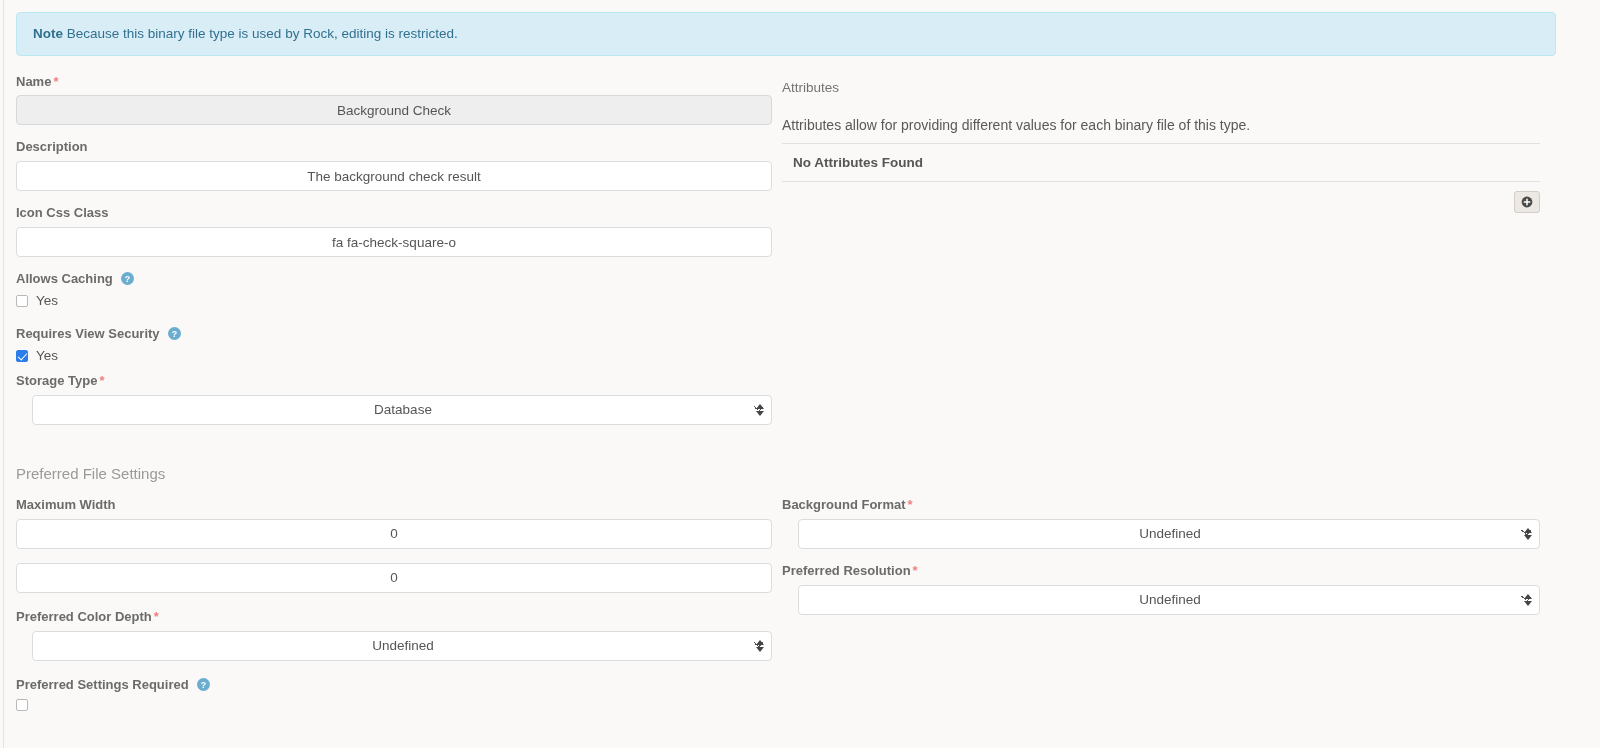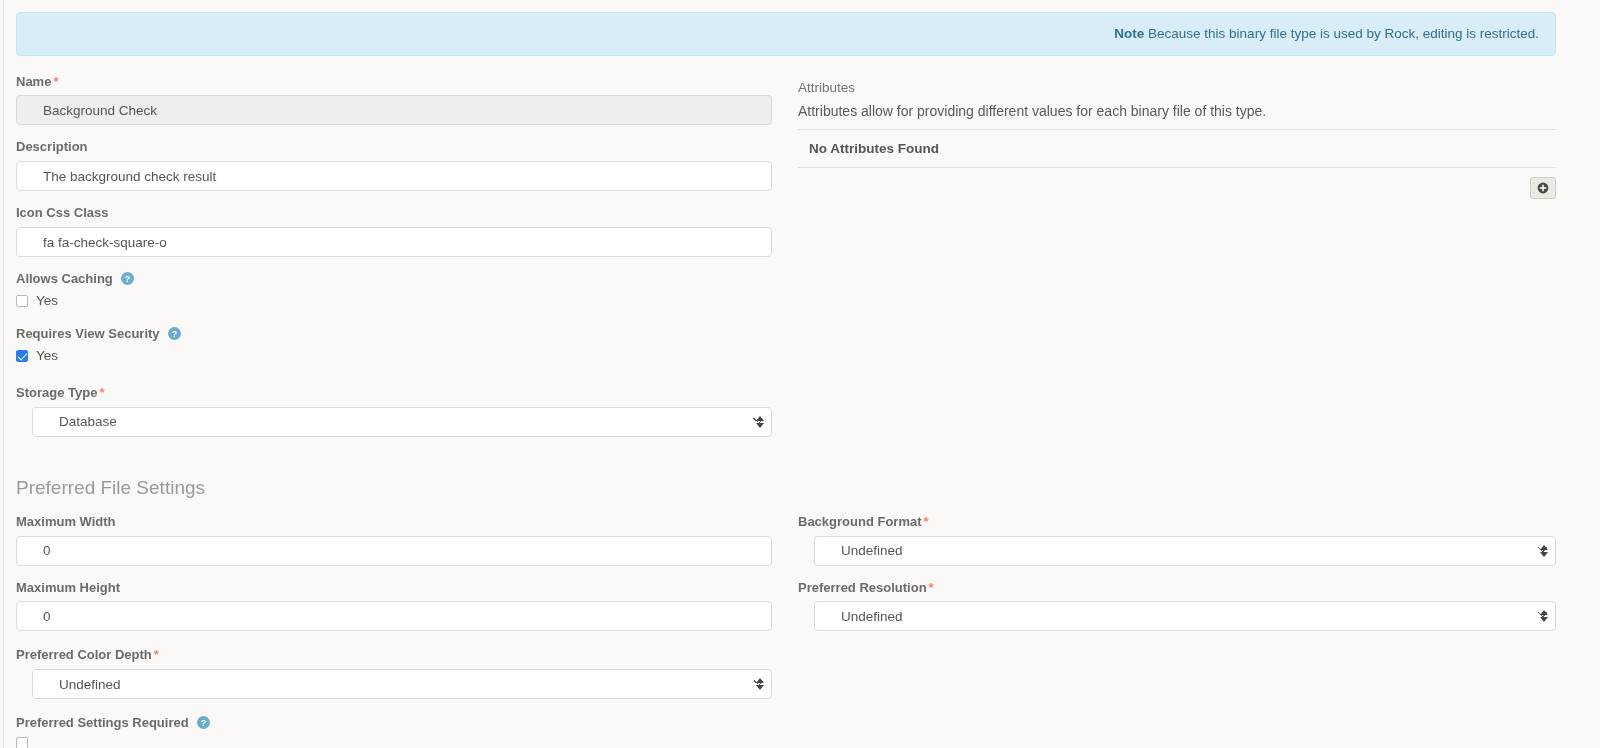--- a/index.html
+++ b/index.html
@@ -23,26 +23,25 @@
   .alert-info {
     background: #d9edf7;
     border: 1px solid #bce8f1;
     border-radius: 4px;
     color: #31708f;
     font-size: 13.5px;
     line-height: 1.45;
     padding: 11px 16px;
     margin: 0 0 18px 0;
     width: 1540px;
-    text-align: right;
   }
   .alert-info b { font-weight: 700; }
 
   
-  .row { display: flex; gap: 26px; }
+  .row { display: flex; gap: 10px; }
   .col-left { width: 756px; flex: 0 0 756px; }
   .col-right { width: 758px; flex: 0 0 758px; }
 
   
   .form-group { margin-bottom: 14px; }
   label.ctl-label {
     display: block;
     font-size: 13px;
     font-weight: 700;
     color: #6b6b6b;
@@ -56,20 +55,21 @@
     width: 100%;
     height: 30px;
     padding: 4px 26px;
     font-size: 13.5px;
     font-family: "Liberation Sans", sans-serif;
     color: #555;
     background: #ffffff;
     border: 1px solid #dcdcdc;
     border-radius: 4px;
     outline: none;
+    text-align: center;
   }
   .form-control[disabled] {
     background: #eeeeee;
     border-color: #d8d8d8;
     color: #555;
     cursor: not-allowed;
   }
 
   select.form-control {
     -webkit-appearance: none;
@@ -126,29 +126,29 @@
     left: 3px; top: 0px;
     width: 4px; height: 8px;
     border: solid #fff;
     border-width: 0 1.7px 1.7px 0;
     transform: rotate(42deg);
   }
   .cb-label { font-size: 13.5px; color: #555; }
 
   
   h3.section-title {
-    font-size: 19px;
+    font-size: 15px;
     font-weight: 400;
     color: #9a9a9a;
     margin: 26px 0 14px 0;
     line-height: 1.2;
   }
 
   
-  .attr-title { font-size: 13.5px; color: #737373; margin: 6px 0 8px 0; }
+  .attr-title { font-size: 13.5px; color: #737373; margin: 6px 0 22px 0; }
   .attr-desc { font-size: 14px; color: #595959; margin: 0 0 10px 0; }
   .attr-grid {
     border-top: 1px solid #e3e1de;
     border-bottom: 1px solid #e3e1de;
     font-weight: bold;
   }
   .attr-empty {
     font-size: 13.5px;
     color: #555;
     padding: 11px 0 11px 11px;
@@ -209,21 +209,21 @@
                 <text x="8" y="12" font-size="11" font-family="Liberation Sans, sans-serif" font-weight="700" fill="#ffffff" text-anchor="middle">?</text>
               </svg>
           </span>
         </label>
         <div class="checkbox-row">
           <span class="cb"></span>
           <span class="cb-label">Yes</span>
         </div>
       </div>
 
-      <div class="form-group" style="margin-bottom:22px;">
+      <div class="form-group" style="margin-bottom:10px;">
         <label class="ctl-label">
           <span>Requires View Security</span>
           <span class="help-icon">
             <svg width="13" height="13" viewBox="0 0 16 16">
                 <circle cx="8" cy="8" r="8" fill="#6aadce"></circle>
                 <text x="8" y="12" font-size="11" font-family="Liberation Sans, sans-serif" font-weight="700" fill="#ffffff" text-anchor="middle">?</text>
               </svg>
           </span>
         </label>
         <div class="checkbox-row">
@@ -275,21 +275,20 @@
   <div class="row">
 
     <div class="col-left">
 
       <div class="form-group">
         <label class="ctl-label">Maximum Width</label>
         <input class="form-control" type="text" value="0" style="">
       </div>
 
       <div class="form-group" style="margin-bottom:16px;">
-        <label class="ctl-label">Maximum Height</label>
         <input class="form-control" type="text" value="0" style="">
       </div>
 
       <div class="form-group" style="margin-bottom:16px;">
         <label class="ctl-label">
           <span>Preferred Color Depth</span><span class="req">*</span>
         </label>
         <div class="select-wrap">
           <select class="form-control">
             <option>Undefined</option>

